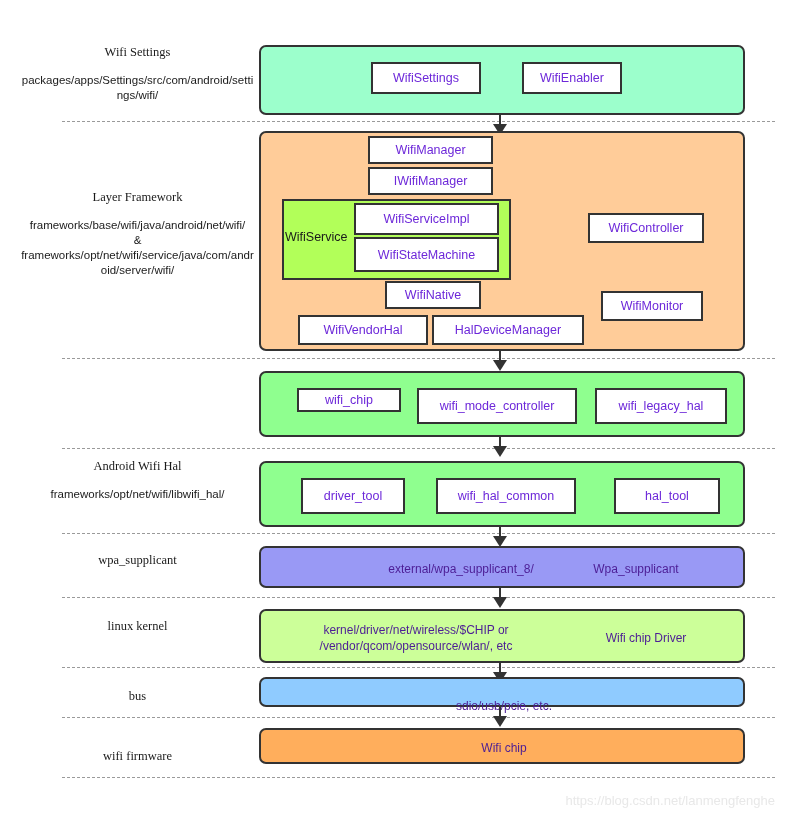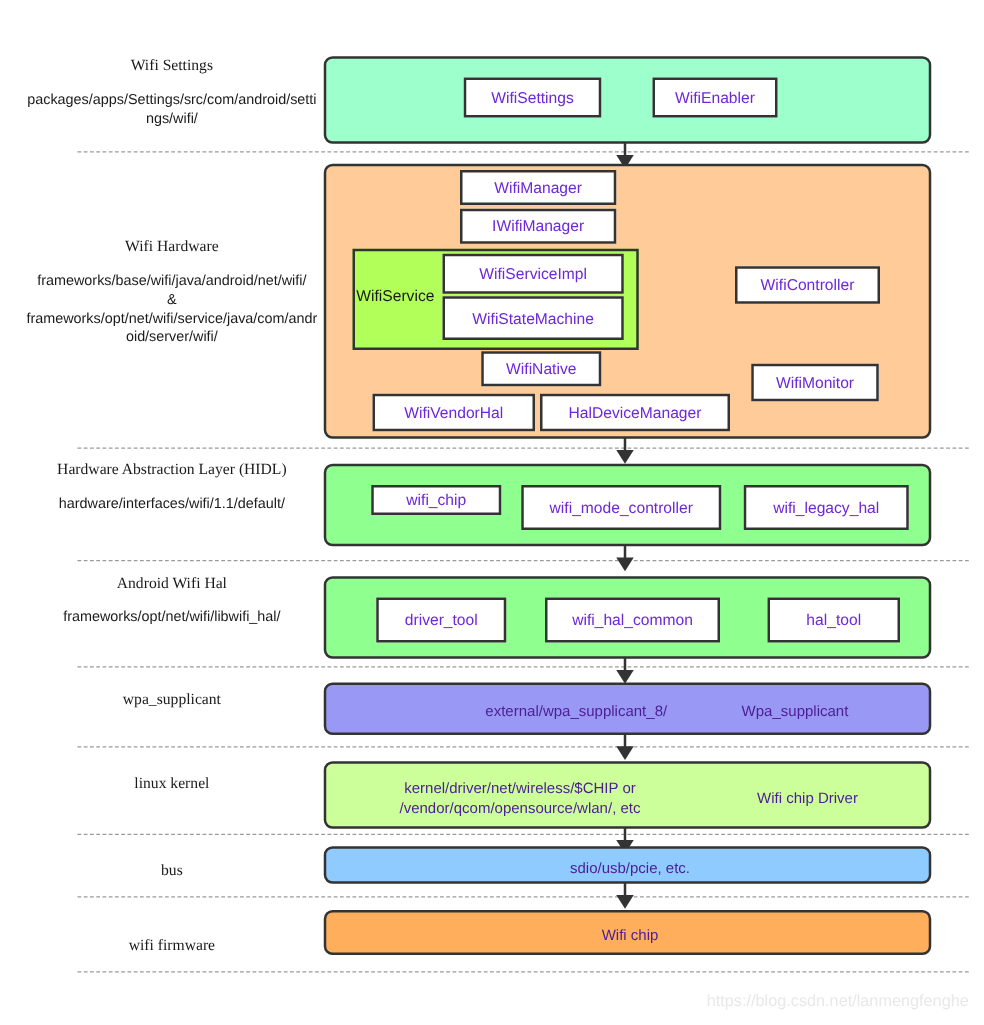--- a/index.html
+++ b/index.html
@@ -156,21 +156,21 @@
     <div class="node" style="left:110px;top:15px;width:110px;height:32px">WifiSettings</div>
     <div class="node" style="left:261px;top:15px;width:100px;height:32px">WifiEnabler</div>
   </div>
 
   <div class="arrow" style="top:114px;height:22px">
     <div class="shaft" style="height:12px"></div>
     <div class="head" style="top:10px"></div>
   </div>
 
   <div class="layer-label" style="top:189px">
-    <span class="title">Wifi Hardware</span>
+    <span class="title">Layer Framework</span>
     <span class="path" style="white-space:pre-line">frameworks/base/wifi/java/android/net/wifi/
 &amp;
 frameworks/opt/net/wifi/service/java/com/android/server/wifi/</span>
   </div>
   <div class="band" style="top:131px;height:220px;background:#FFCC99">
     <div class="node" style="left:107px;top:3px;width:125px;height:28px">WifiManager</div>
     <div class="node" style="left:107px;top:34px;width:125px;height:28px">IWifiManager</div>
 
     <div class="group-box" style="left:21px;top:66px;width:229px;height:81px;background:#B2FF59"></div>
     <div class="group-label" style="left:24px;top:97px">WifiService</div>
@@ -183,24 +183,20 @@
 
     <div class="node" style="left:327px;top:80px;width:116px;height:30px">WifiController</div>
     <div class="node" style="left:340px;top:158px;width:102px;height:30px">WifiMonitor</div>
   </div>
 
   <div class="arrow" style="top:350px;height:22px">
     <div class="shaft" style="height:12px"></div>
     <div class="head" style="top:10px"></div>
   </div>
 
-  <div class="layer-label" style="top:367px">
-    <span class="title">Hardware Abstraction Layer (HIDL)</span>
-    <span class="path">hardware/interfaces/wifi/1.1/default/</span>
-  </div>
   <div class="band" style="top:371px;height:66px;background:#8FFF8F">
     <div class="node" style="left:36px;top:15px;width:104px;height:24px">wifi_chip</div>
     <div class="node" style="left:156px;top:15px;width:160px;height:36px">wifi_mode_controller</div>
     <div class="node" style="left:334px;top:15px;width:132px;height:36px">wifi_legacy_hal</div>
   </div>
 
   <div class="arrow" style="top:436px;height:22px">
     <div class="shaft" style="height:12px"></div>
     <div class="head" style="top:10px"></div>
   </div>
@@ -244,21 +240,21 @@
 
   <div class="arrow" style="top:662px;height:22px">
     <div class="shaft" style="height:12px"></div>
     <div class="head" style="top:10px"></div>
   </div>
 
   <div class="layer-label single" style="top:688px">
     <span class="title">bus</span>
   </div>
   <div class="band" style="top:677px;height:30px;background:#8FCBFF">
-    <div class="band-text" style="left:0;top:0;width:486px;height:30px">sdio/usb/pcie, etc.</div>
+    <div class="band-text" style="left:0;top:12px;width:486px;height:30px">sdio/usb/pcie, etc.</div>
   </div>
 
   <div class="arrow" style="top:706px;height:22px">
     <div class="shaft" style="height:12px"></div>
     <div class="head" style="top:10px"></div>
   </div>
 
   <div class="layer-label single" style="top:748px">
     <span class="title">wifi firmware</span>
   </div>

